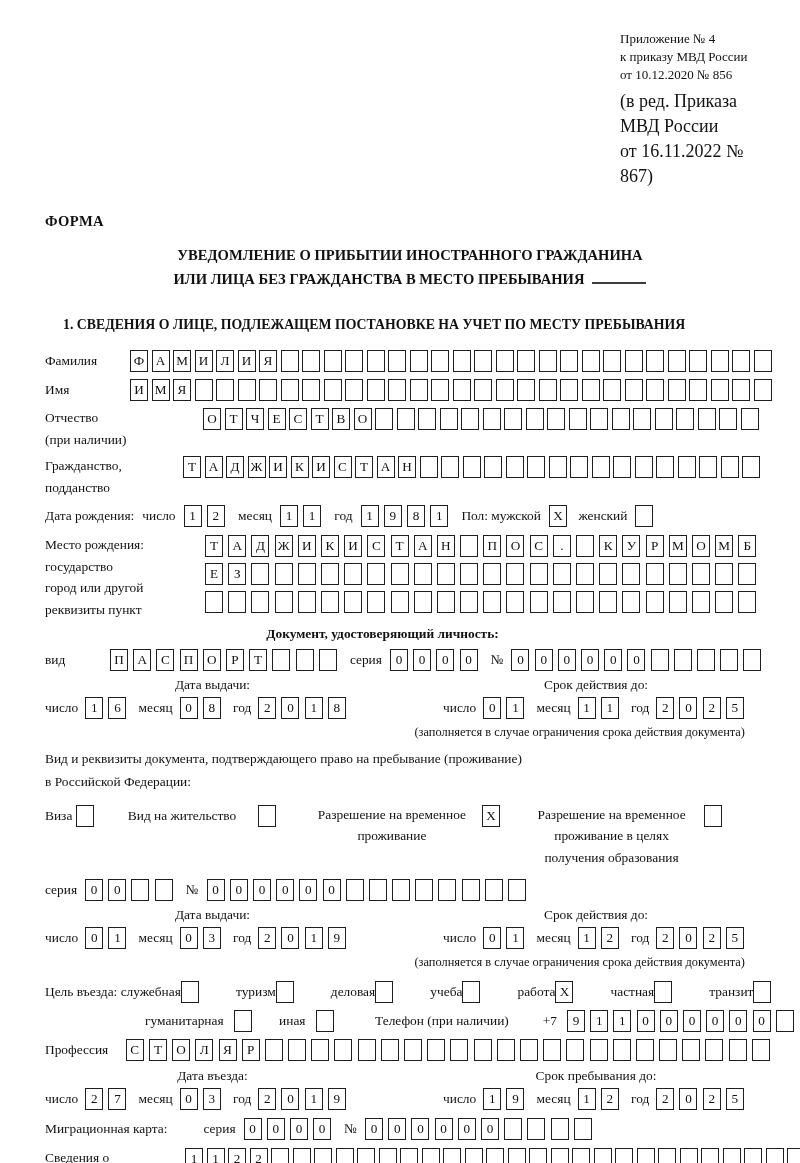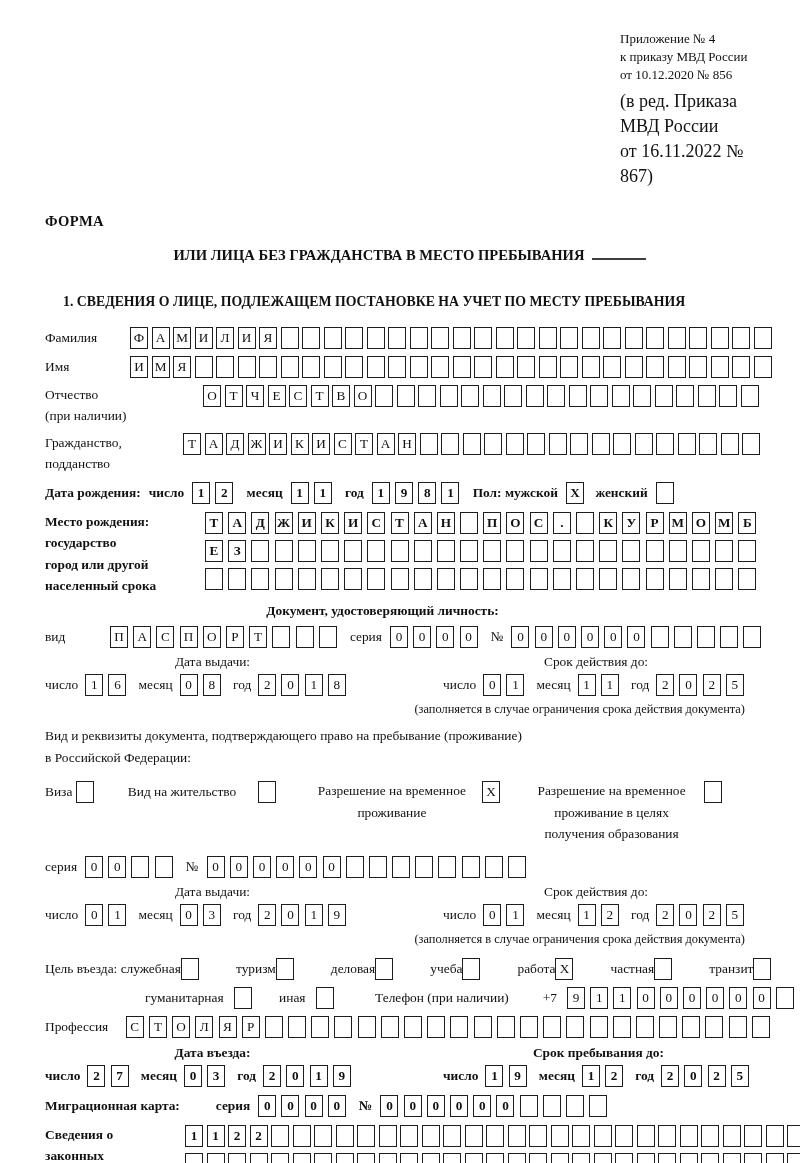--- a/index.html
+++ b/index.html
@@ -61,39 +61,40 @@
   .plain { font-size: 13.4px; line-height: 1.7; }
 
   .opt-row { margin-top: 10px; margin-bottom: 10px; gap: 4px; }
   .opt-gap { margin-right: 10px; }
 
   .purpose-row { justify-content: space-between; gap: 0; margin-top: 10px; }
   .purpose-item { display: flex; align-items: flex-start; }
 
   .hum-row { margin-left: 100px; gap: 10px; }
 
-  .mt6 { margin-top: 6px; font-weight: bold; }
+  .mt6 { margin-top: 6px; }
   .mt10 { margin-top: 10px; }
 </style>
 </head>
 <body>
 
 <div class="page">
 
   <div class="appendix">
     <div>Приложение № 4</div>
     <div>к приказу МВД России</div>
     <div>от 10.12.2020 № 856</div>
     <div class="small gap-top">(в ред. Приказа МВД России</div>
     <div class="small">от 16.11.2022 № 867)</div>
   </div>
 
   <div class="forma">ФОРМА</div>
 
   <div class="title">
+    <div>УВЕДОМЛЕНИЕ О ПРИБЫТИИ ИНОСТРАННОГО ГРАЖДАНИНА</div>
     <div>
       <span>ИЛИ ЛИЦА БЕЗ ГРАЖДАНСТВА В МЕСТО ПРЕБЫВАНИЯ</span><span class="underline-slot"></span>
     </div>
   </div>
 
   <div class="section-h">1. СВЕДЕНИЯ О ЛИЦЕ, ПОДЛЕЖАЩЕМ ПОСТАНОВКЕ НА УЧЕТ ПО МЕСТУ ПРЕБЫВАНИЯ</div>
 
   <div class="frow">
     <span class="lbl w85">Фамилия</span>
     <div class="cgroup">
@@ -264,21 +265,21 @@
     <div class="cgroup">
         <span class="cell"></span>
       </div>
   </div>
 
   <div class="frow mt6">
     <div class="lbl-col w152">
       <span class="lbl">Место рождения:</span>
       <span class="lbl">государство</span>
       <span class="lbl">город или другой</span>
-      <span class="lbl">населенный срока</span>
+      <span class="lbl">реквизиты пункт</span>
     </div>
     <div class="cstack">
       <div class="cgroup wide">
           <span class="cell">Т</span>
           <span class="cell">А</span>
           <span class="cell">Д</span>
           <span class="cell">Ж</span>
           <span class="cell">И</span>
           <span class="cell">К</span>
           <span class="cell">И</span>

